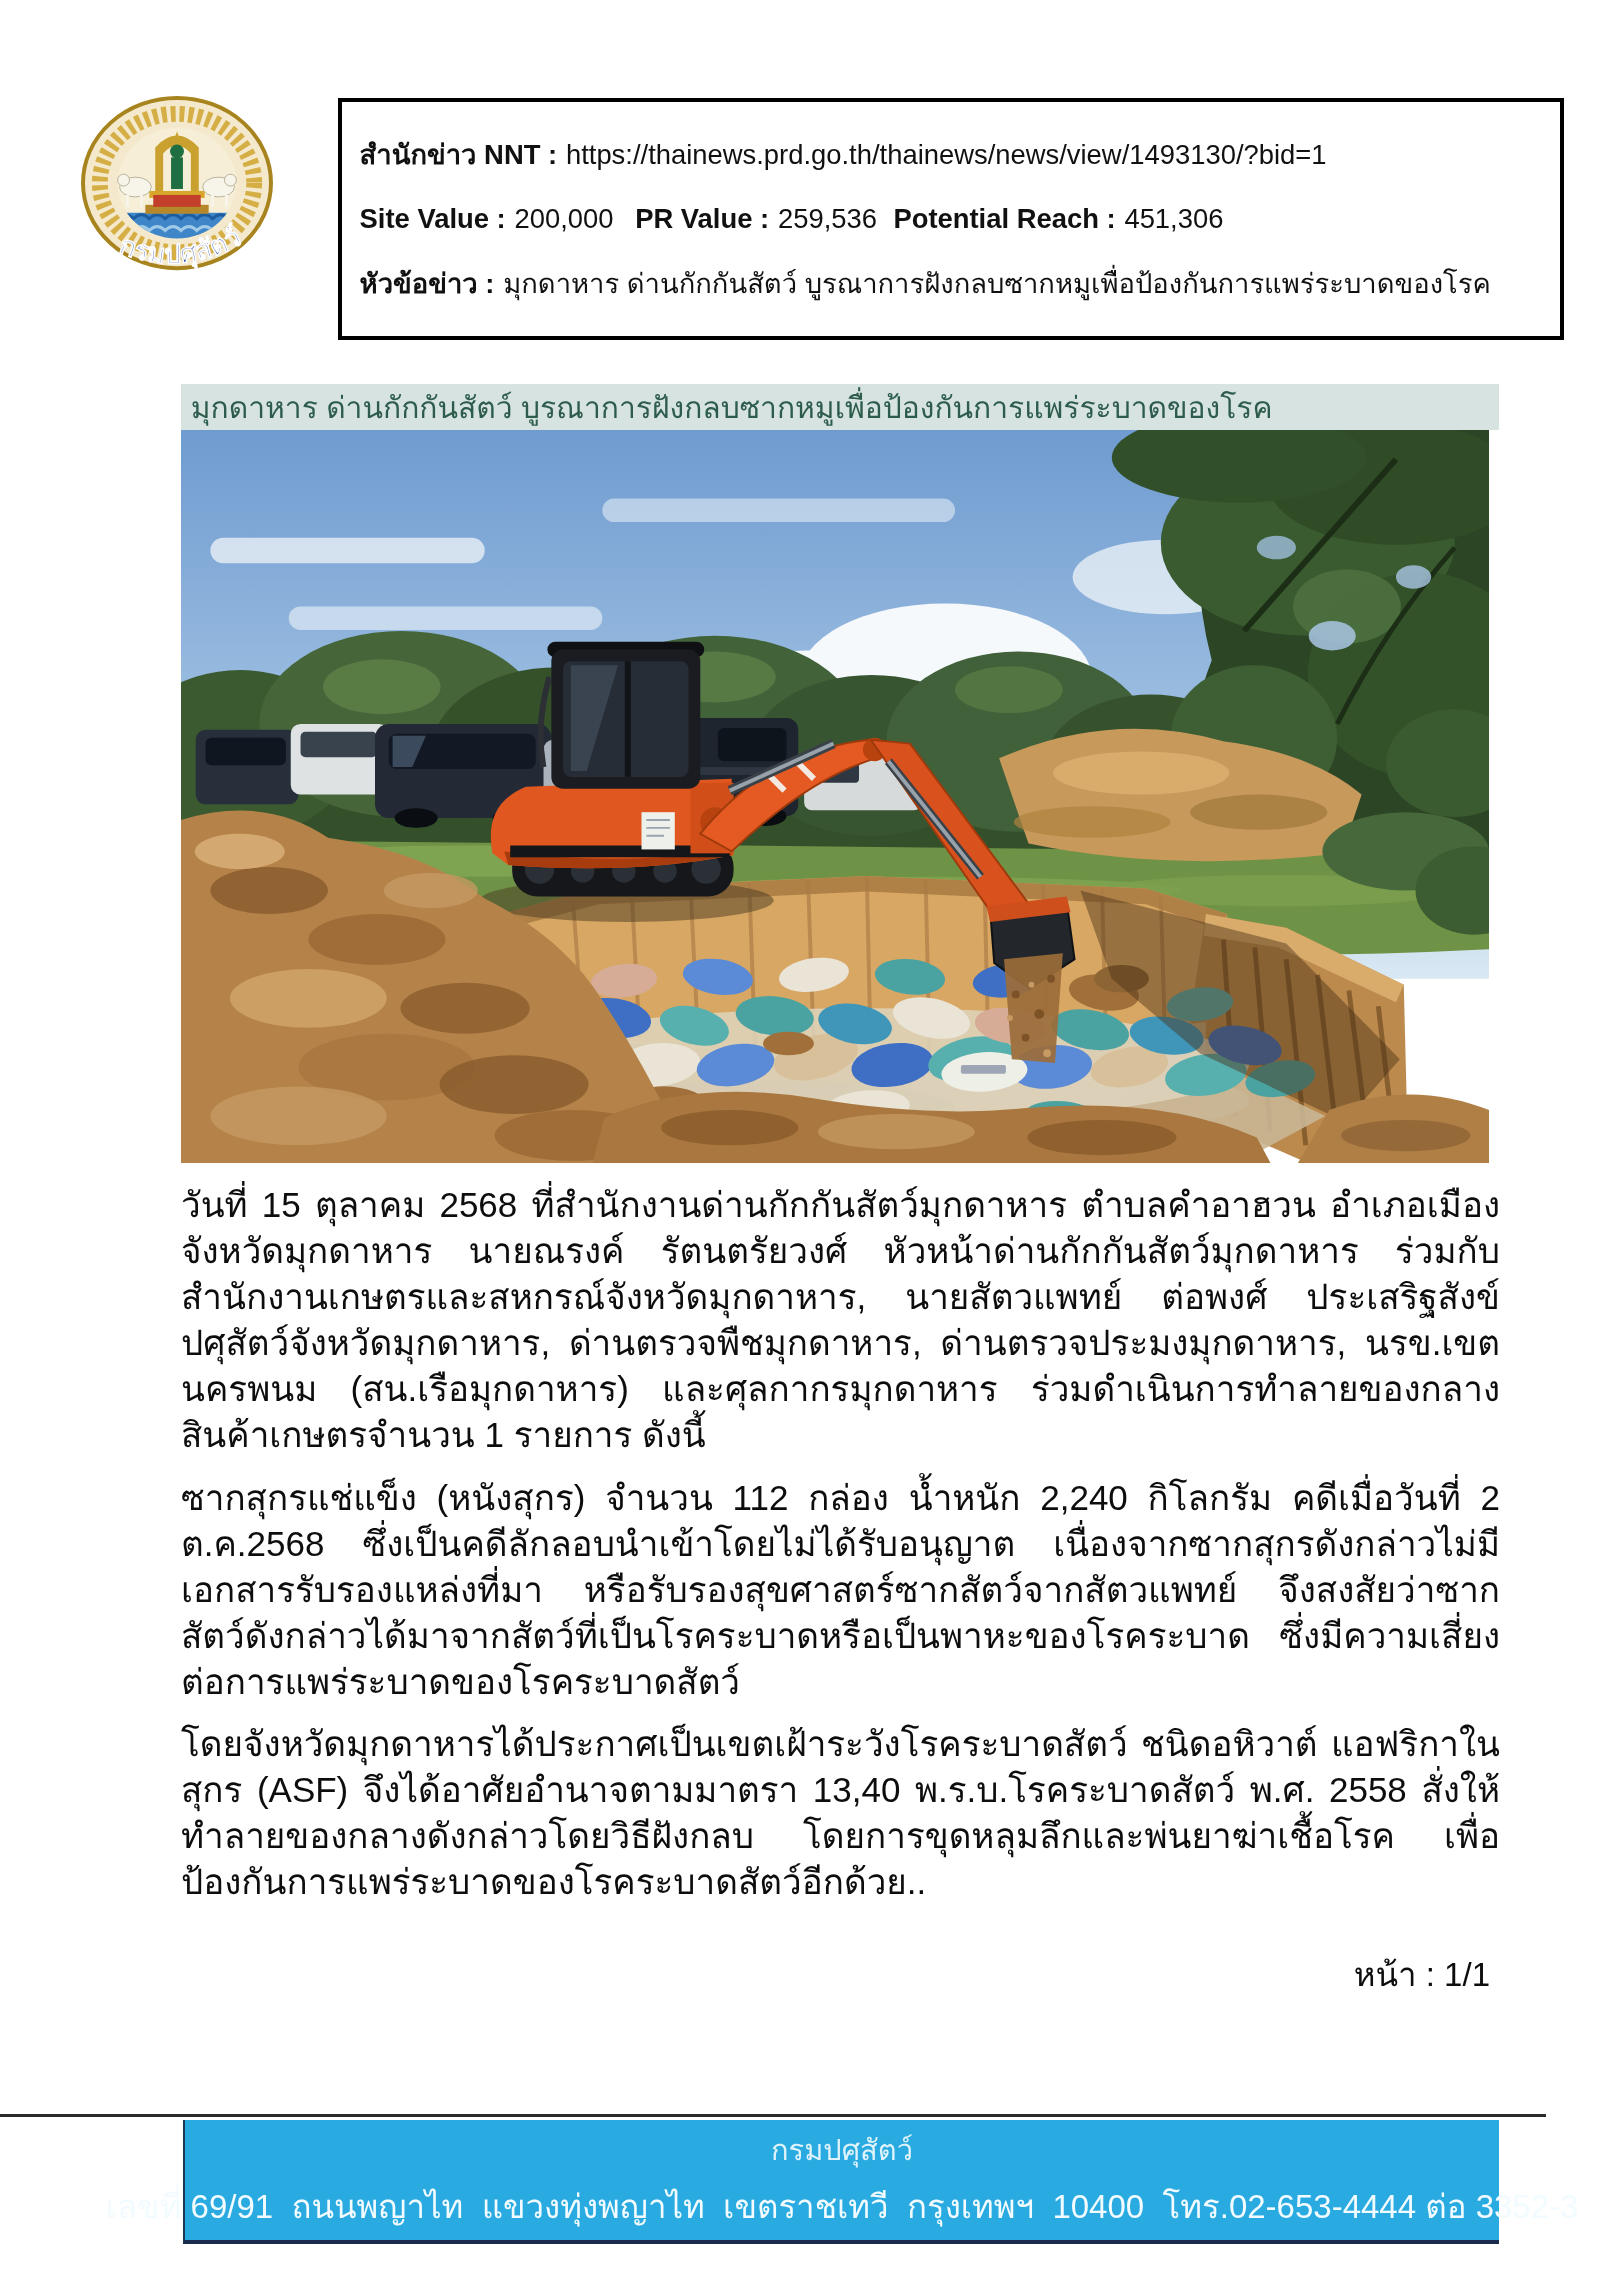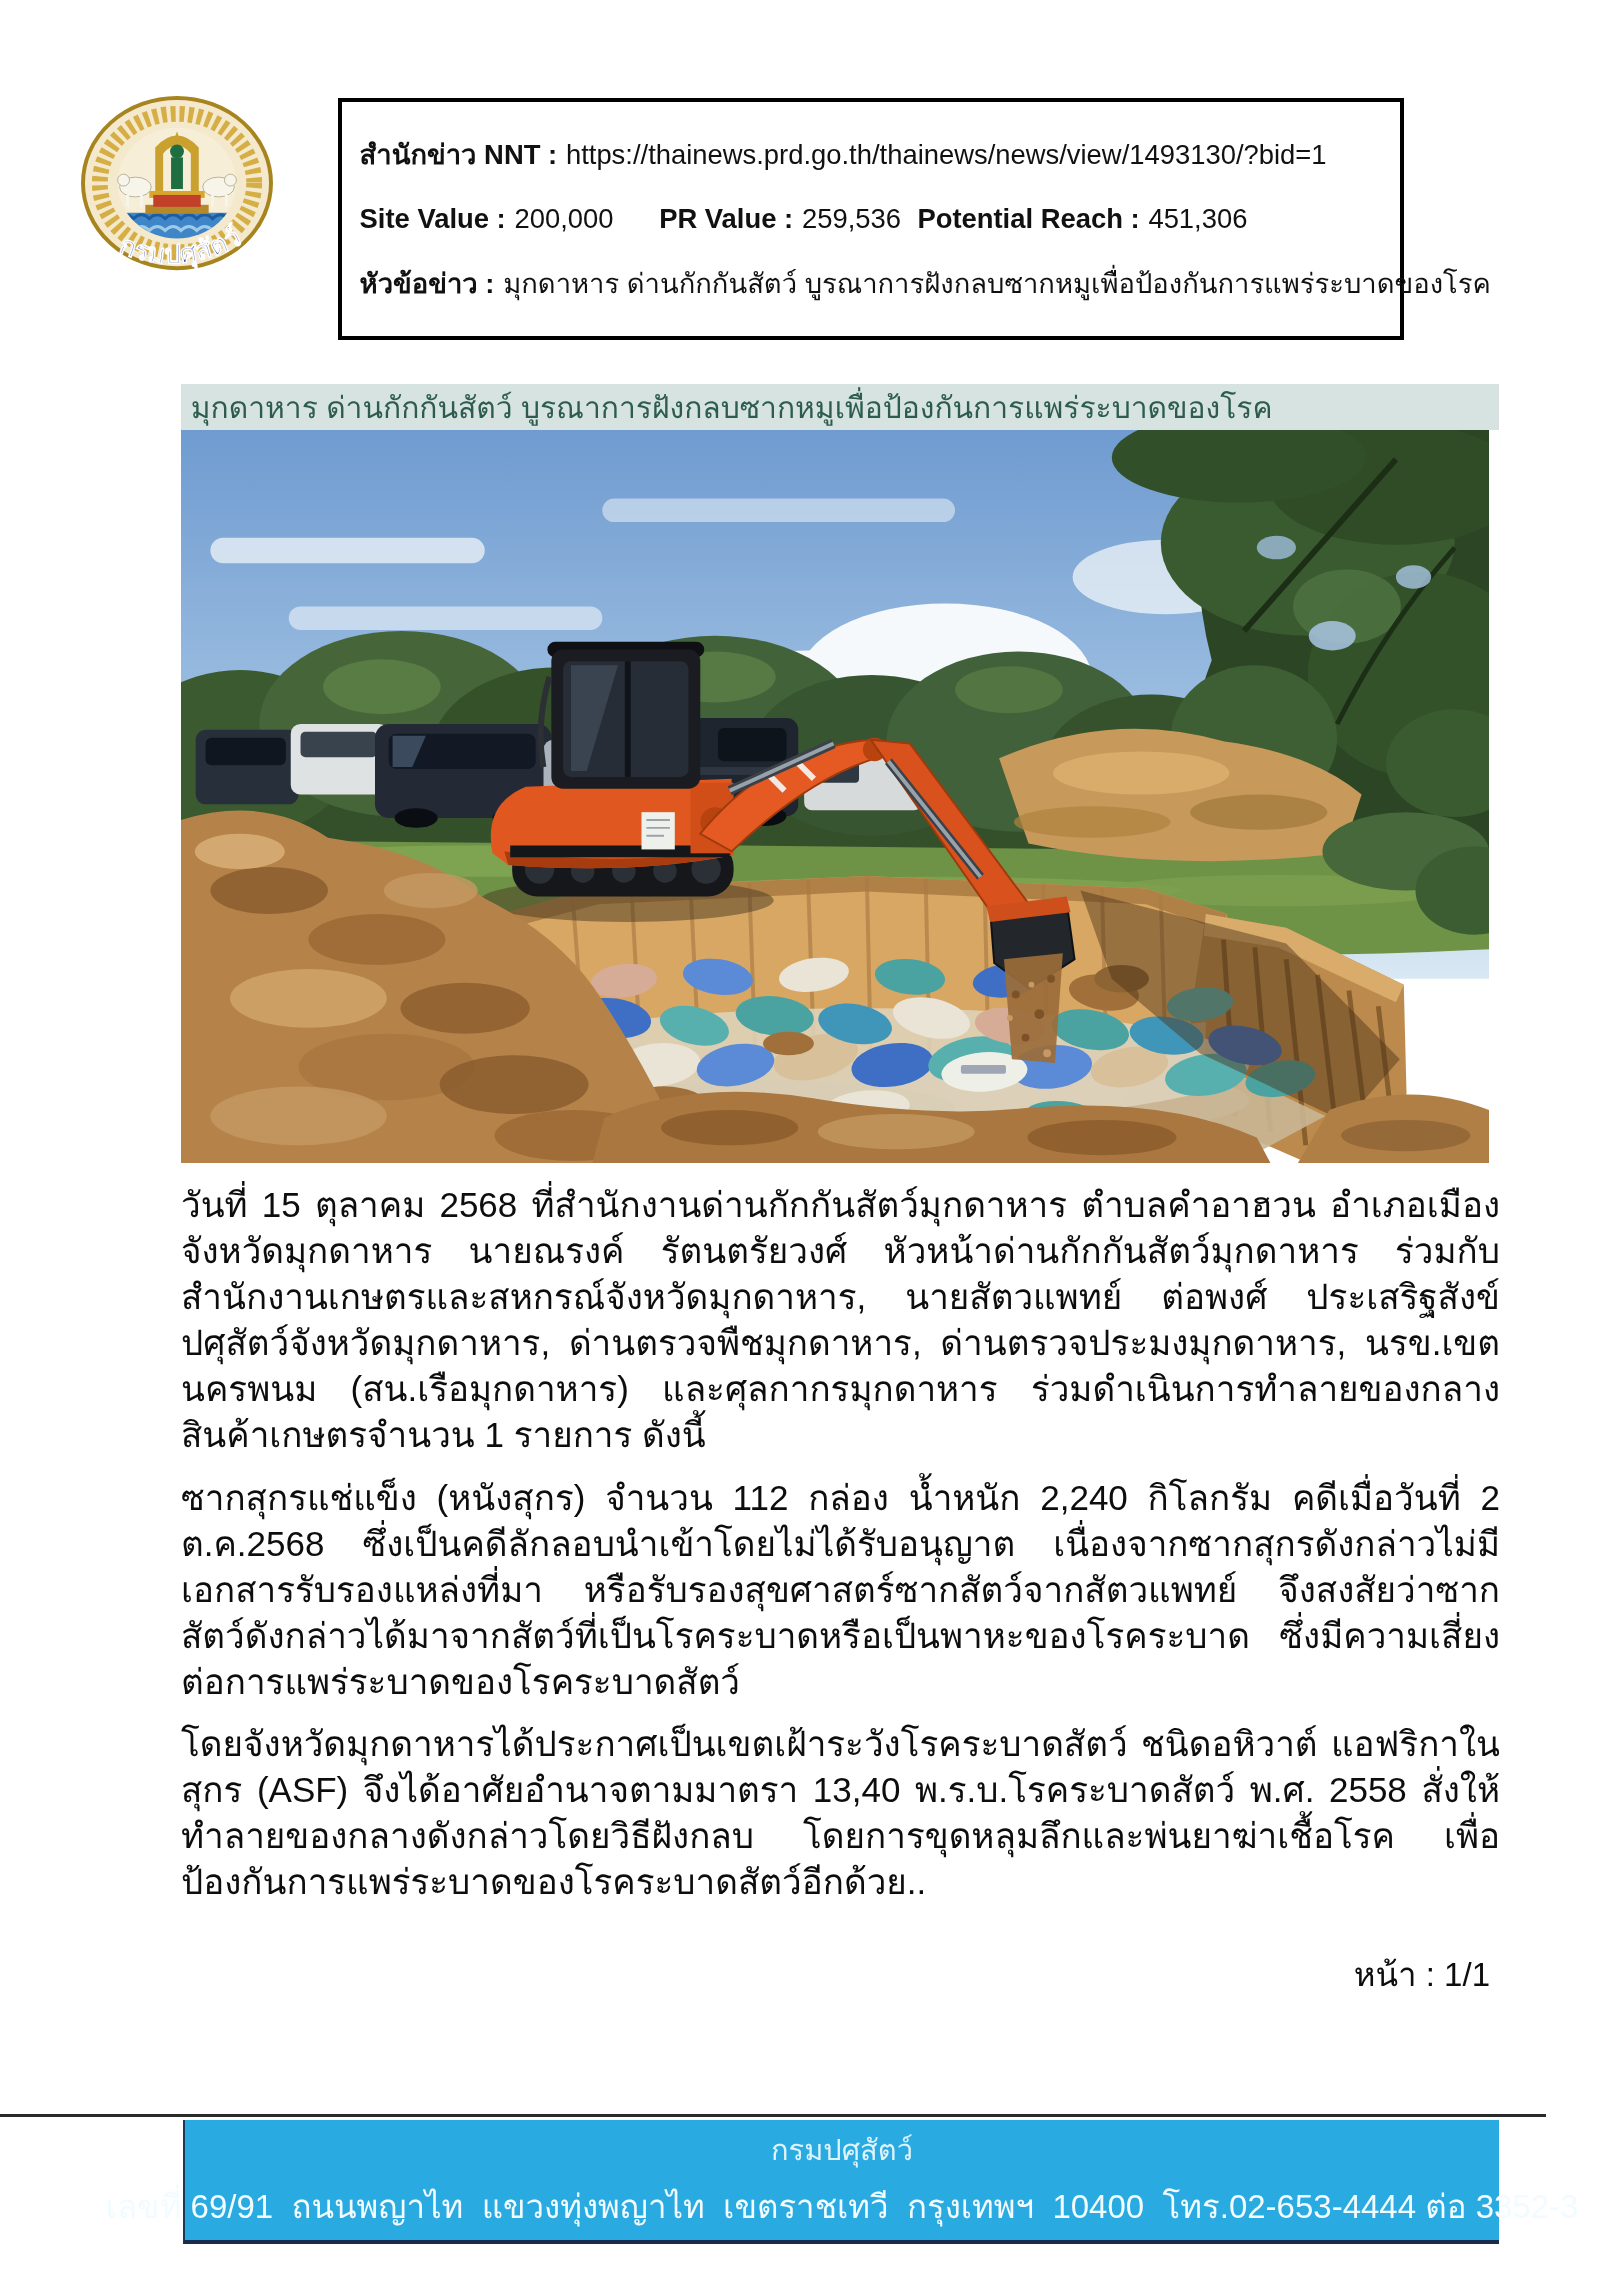--- a/index.html
+++ b/index.html
@@ -3,29 +3,29 @@
 <meta charset="utf-8">
 <style>
   html,body{margin:0;padding:0;background:#ffffff;}
   .page{
     position:relative;width:1621px;height:2293px;background:#ffffff;
     font-family:"Liberation Sans", sans-serif;color:#111;overflow:hidden;
   }
   
   .logo{position:absolute;left:78px;top:96px;width:198px;height:188px;}
   .meta-box{
-    position:absolute;left:338px;top:98px;width:1066px;height:242px;
+    position:absolute;left:338px;top:98px;width:1226px;height:242px;
     border:4.9px solid #000;box-sizing:border-box;
     display:flex;flex-direction:column;justify-content:space-evenly;
     padding:3.9px 17.6px;
   }
   .meta-line{font-size:27.4px;line-height:1.15;white-space:nowrap;}
   .lbl{font-weight:bold;}
   .val{margin-left:8.8px;}
-  .metric-gap{margin-left:38px;}
+  .metric-gap{margin-left:14px;}
   
   .title-bar{
     position:absolute;left:181px;top:384px;width:1318px;height:46px;
     background:#d6e3e0;color:#2d5c4d;font-size:30px;
     display:flex;align-items:center;padding-left:9.8px;box-sizing:border-box;
     white-space:nowrap;
   }
   .photo{position:absolute;left:181px;top:430px;width:1308px;height:733px;}
   .body-text{
     position:absolute;left:181px;top:1182px;width:1319px;

